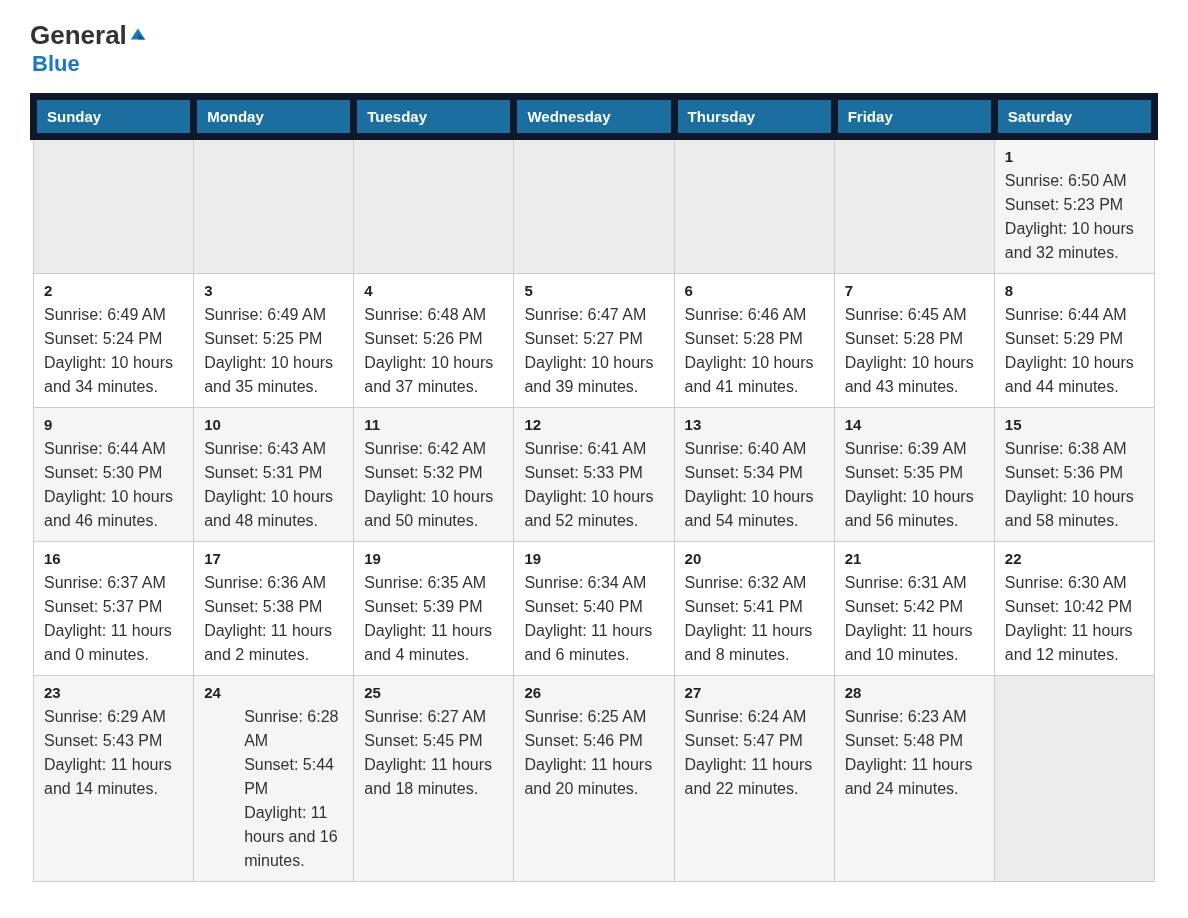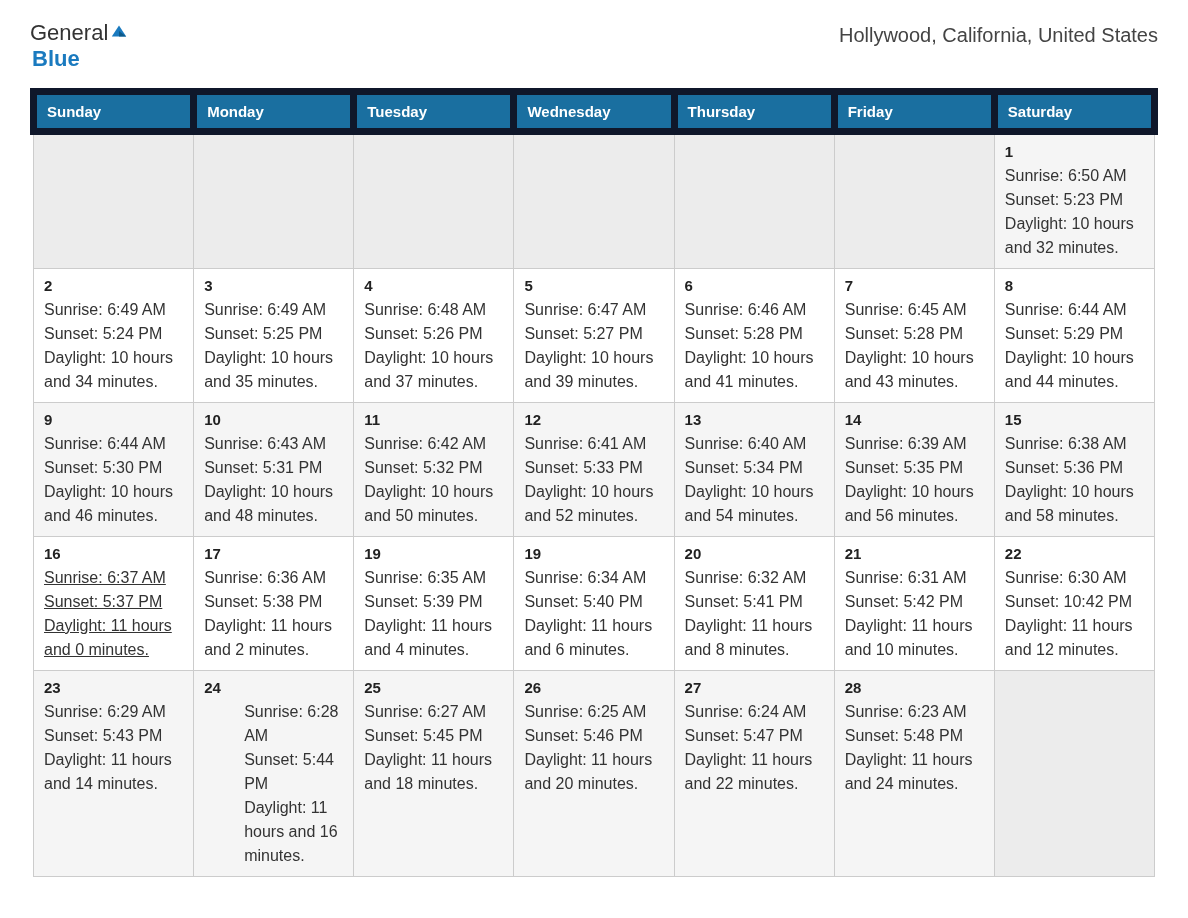--- a/index.html
+++ b/index.html
@@ -10,22 +10,22 @@
       width: 1188px;
       min-height: 918px;
     }
     .header-area {
       display: flex;
       justify-content: space-between;
       align-items: flex-start;
       margin-bottom: 16px;
     }
     .logo-text-general {
-      font-size: 22px;
-      font-weight: normal;
+      font-size: 26px;
+      font-weight: bold;
       color: #333;
     }
     .logo-text-blue {
       font-size: 22px;
       font-weight: bold;
       color: #1a7abf;
     }
     .logo-icon {
       width: 18px;
       height: 18px;
@@ -112,21 +112,20 @@
       <svg class="logo-icon" viewBox="0 0 20 20" xmlns="http://www.w3.org/2000/svg">
         <polygon points="2,16 10,4 18,16" fill="#1a7abf"></polygon>
         <polygon points="10,10 18,16 10,16" fill="#0d5a8a"></polygon>
       </svg>
     </div>
     <div class="logo-line2">
       <span class="logo-text-blue">Blue</span>
     </div>
   </div>
   <div class="title-area">
-    <div class="calendar-subtitle">Hollywood, California, United States</div>
   </div>
 </div>
 
 <table class="calendar-table">
   <thead>
     <tr>
     <th>Sunday</th>
         <th>Monday</th>
         <th>Tuesday</th>
         <th>Wednesday</th>
@@ -234,21 +233,21 @@
         <td>
           <span class="day-number">15</span>
           <div class="day-info" style="white-space: pre-line;">Sunrise: 6:38 AM
 Sunset: 5:36 PM
 Daylight: 10 hours and 58 minutes.</div>
         </td>
       </tr>
       <tr>
         <td>
           <span class="day-number">16</span>
-          <div class="day-info" style="white-space: pre-line; text-decoration: underline;">Sunrise: 6:37 AM
+          <div class="day-info" style="white-space: pre-line;">Sunrise: 6:37 AM
 Sunset: 5:37 PM
 Daylight: 11 hours and 0 minutes.</div>
         </td>
         <td>
           <span class="day-number">17</span>
           <div class="day-info" style="white-space: pre-line;">Sunrise: 6:36 AM
 Sunset: 5:38 PM
 Daylight: 11 hours and 2 minutes.</div>
         </td>
         <td>

